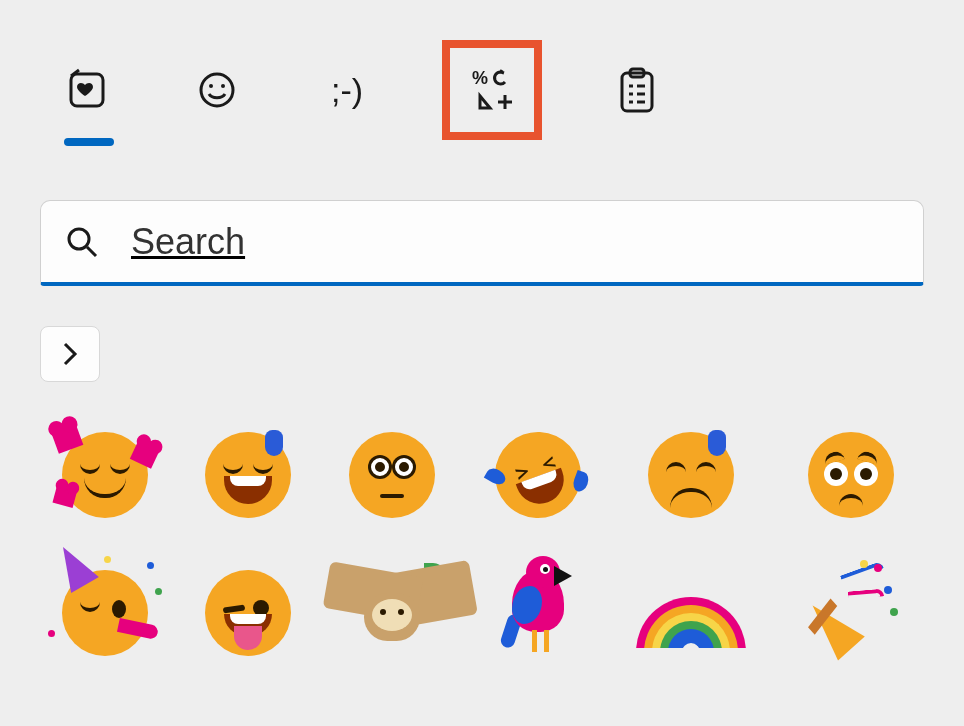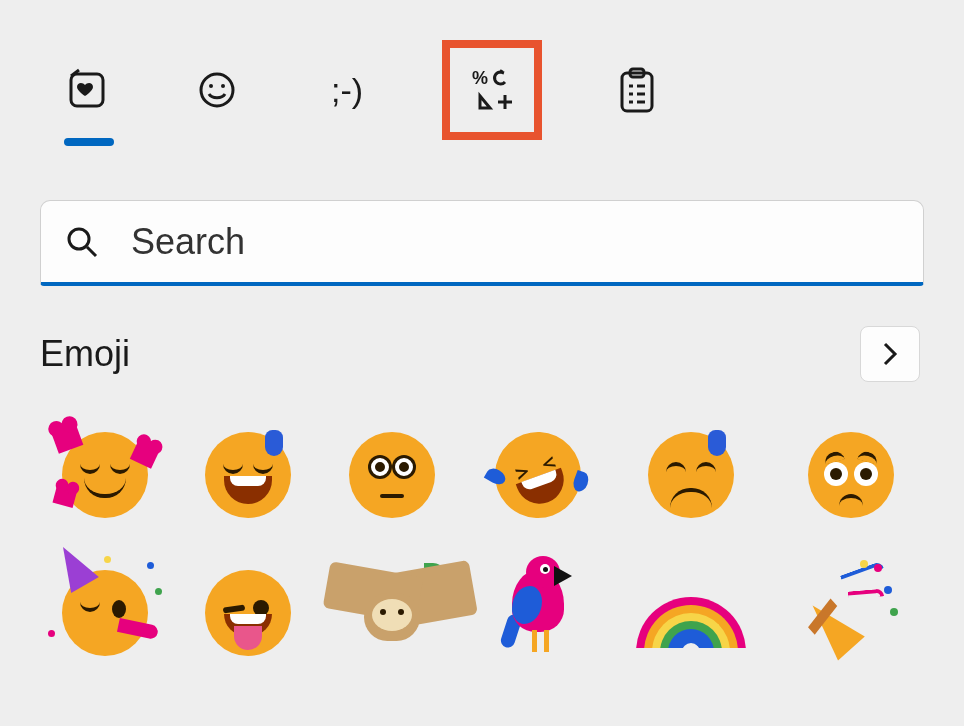--- a/index.html
+++ b/index.html
@@ -35,20 +35,21 @@
       height: 8px;
       background: #0067c0;
       border-radius: 4px;
     }
     .highlight-box {
       border: 8px solid #e8532e;
     }
     
     .search-wrap {
       margin: 60px 40px 0 40px;
+      text-decoration: underline;
     }
     .search {
       width: 100%;
       height: 86px;
       background: #fdfdfd;
       border: 1px solid #d0d0d0;
       border-bottom: 4px solid #0067c0;
       border-radius: 10px 10px 4px 4px;
       display: flex;
       align-items: center;
@@ -259,21 +260,20 @@
   <div class="search">
     <svg width="34" height="34" viewBox="0 0 34 34" fill="none" stroke="#1a1a1a" stroke-width="3">
       <circle cx="14" cy="14" r="10"></circle>
       <line x1="22" y1="22" x2="31" y2="31"></line>
     </svg>
     <input type="text" placeholder="Search" style="">
   </div>
 </div>
 
 <div class="section-head">
-  <h2>Emoji</h2>
   <div class="chev-btn">
     <svg width="20" height="30" viewBox="0 0 20 30" fill="none" stroke="#1a1a1a" stroke-width="3">
       <polyline points="5,5 15,15 5,25"></polyline>
     </svg>
   </div>
 </div>
 
 <div class="grid">
 
   <div class="cell">

